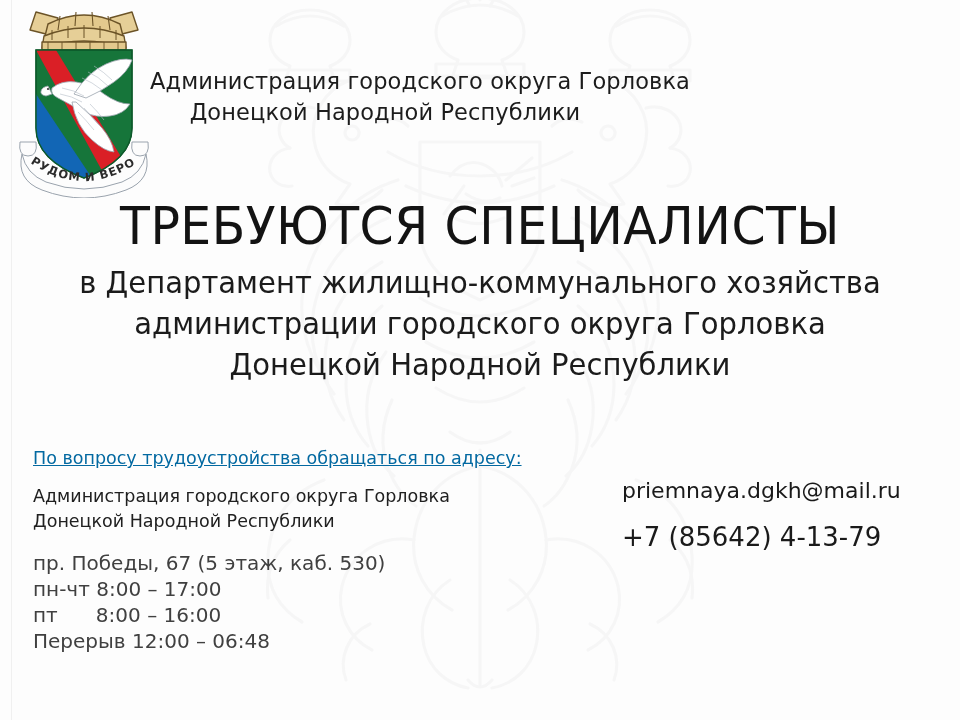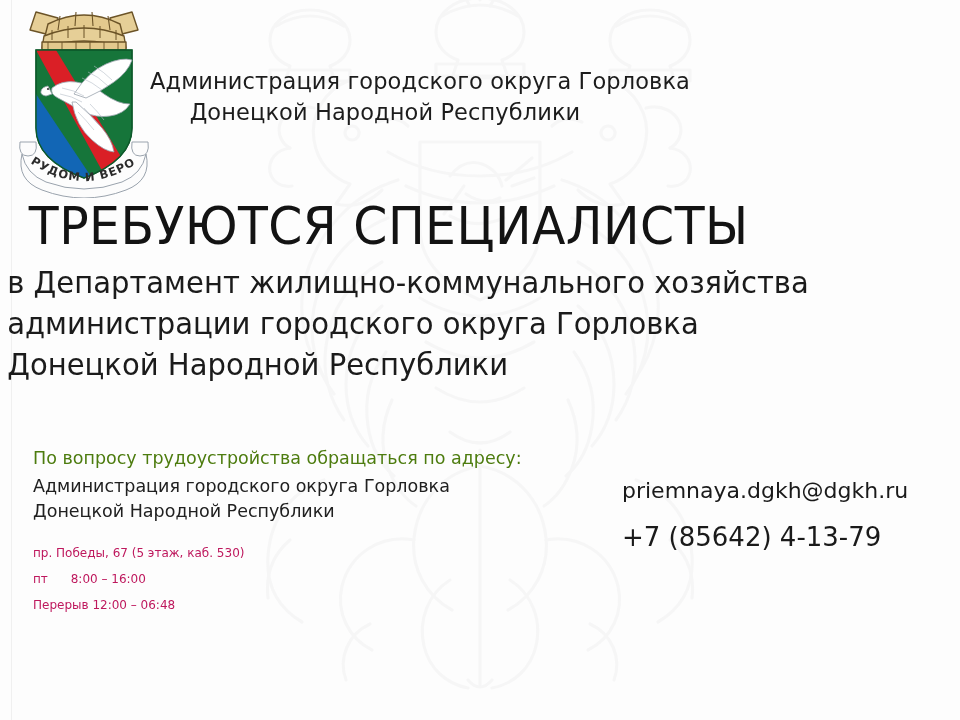--- a/index.html
+++ b/index.html
@@ -68,21 +68,21 @@
     color: #1c1c1c;
   }
   .header-text div { white-space: nowrap; }
 
   
   .title-block {
     position: absolute;
     left: 0;
     top: 196px;
     width: 960px;
-    text-align: left;
+    text-align: center;
     z-index: 2;
   }
   .main-title {
     font-size: 52px;
     line-height: 60px;
     font-weight: 400;
     letter-spacing: 0.5px;
     transform: scaleX(0.94);
     color: #131313;
     white-space: nowrap;
@@ -100,34 +100,35 @@
   .contact-left {
     position: absolute;
     left: 33px;
     top: 446px;
     width: 540px;
     z-index: 2;
   }
   .contact-lead {
     font-size: 17.5px;
     line-height: 24px;
-    color: #4d7c0f;
-    margin-bottom: 4px;
+    color: #0369a1;
+    margin-bottom: 14px;
+    text-decoration: underline;
   }
   .contact-org {
     font-size: 17.5px;
     line-height: 25px;
     color: #202020;
     margin-bottom: 16px;
   }
   .contact-org div { white-space: nowrap; }
   .contact-sched {
-    font-size: 12px;
+    font-size: 20px;
     line-height: 26px;
-    color: #be185d;
+    color: #404040;
   }
   .contact-sched div { white-space: pre; }
 
   .contact-right {
     position: absolute;
     left: 622px;
     top: 476px;
     width: 310px;
     z-index: 2;
   }
@@ -292,23 +293,24 @@
   </div>
 
   <div class="contact-left">
     <div class="contact-lead">По вопросу трудоустройства обращаться по адресу:</div>
     <div class="contact-org">
       <div>Администрация городского округа Горловка</div>
       <div>Донецкой Народной Республики</div>
     </div>
     <div class="contact-sched">
       <div>пр. Победы, 67 (5 этаж, каб. 530)</div>
+      <div>пн-чт 8:00 – 17:00</div>
       <div>пт      8:00 – 16:00</div>
       <div>Перерыв 12:00 – 06:48</div>
     </div>
   </div>
 
   <div class="contact-right">
-    <div class="email">priemnaya.dgkh@dgkh.ru</div>
+    <div class="email">priemnaya.dgkh@mail.ru</div>
     <div class="phone">+7 (85642) 4-13-79</div>
   </div>
 
 </div>
 
 </body></html>

